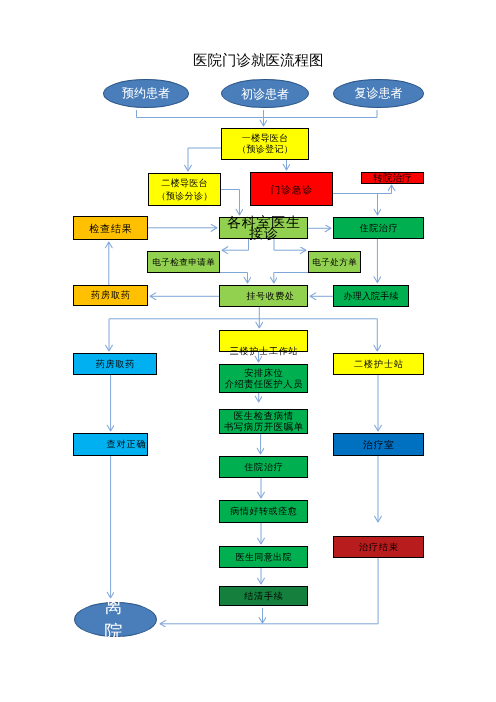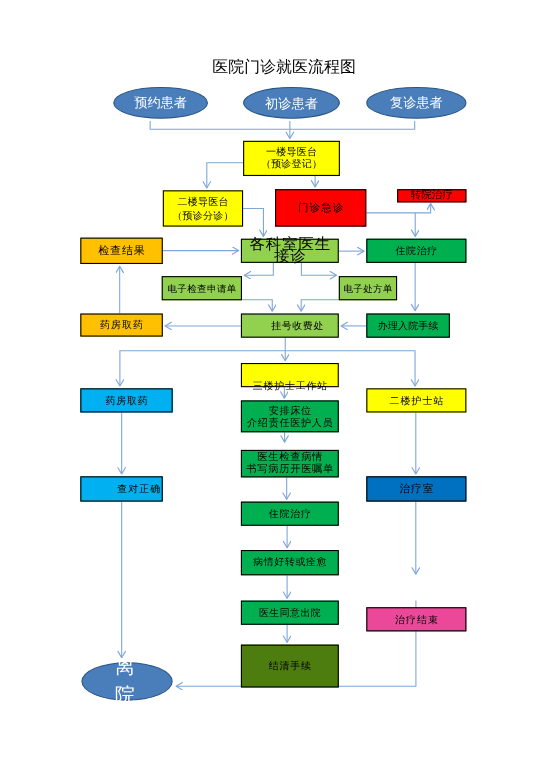--- a/index.html
+++ b/index.html
@@ -118,35 +118,35 @@
       </div>
       <div class="node rect" style="left: 219px; top: 456px; width: 89px; height: 22px; background: rgb(0, 176, 80); color: rgb(0, 0, 0); font-size: 9px; line-height: 11px; letter-spacing: 0.8px;">
         <span style="padding-left: 0.8px; box-sizing: border-box;">住院治疗</span>
       </div>
       <div class="node rect" style="left: 219px; top: 500px; width: 89px; height: 23px; background: rgb(0, 176, 80); color: rgb(0, 0, 0); font-size: 9px; line-height: 11px; letter-spacing: 0.6px;">
         <span style="padding-left: 0.6px; box-sizing: border-box;">病情好转或痊愈</span>
       </div>
       <div class="node rect" style="left: 219px; top: 546px; width: 89px; height: 22px; background: rgb(0, 176, 80); color: rgb(0, 0, 0); font-size: 9px; line-height: 11px; letter-spacing: 0.4px;">
         <span style="padding-left: 0.4px; box-sizing: border-box;">医生同意出院</span>
       </div>
-      <div class="node rect" style="left: 219px; top: 586px; width: 89px; height: 39px; background: #4d7c0f; color: rgb(0, 0, 0); font-size: 9px; line-height: 11px; letter-spacing: 0.8px;">
+      <div class="node rect" style="left: 219px; top: 586px; width: 89px; height: 20px; background: #15803d; color: rgb(0, 0, 0); font-size: 9px; line-height: 11px; letter-spacing: 0.8px;">
         <span style="padding-left: 0.8px; box-sizing: border-box;">结清手续</span>
       </div>
       <div class="node rect" style="left: 73px; top: 353px; width: 84px; height: 22px; background: rgb(0, 176, 240); color: rgb(0, 0, 0); font-size: 9px; line-height: 11px; letter-spacing: 0.8px;">
         <span style="padding-left: 0.8px; box-sizing: border-box;">药房取药</span>
       </div>
       <div class="node rect" style="left: 73px; top: 433px; width: 75px; height: 23px; background: rgb(0, 176, 240); color: rgb(0, 0, 0); font-size: 9px; line-height: 11px; letter-spacing: 1px; padding-left: 31px;">
         <span style="padding-left: 1px; box-sizing: border-box;">查对正确</span>
       </div>
       <div class="node rect" style="left: 333px; top: 353px; width: 91px; height: 22px; background: rgb(255, 255, 0); color: rgb(0, 0, 0); font-size: 9px; line-height: 11px; letter-spacing: 1px;">
         <span style="padding-left: 1px; box-sizing: border-box;">二楼护士站</span>
       </div>
       <div class="node rect" style="left: 333px; top: 433px; width: 91px; height: 23px; background: rgb(0, 112, 192); color: rgb(0, 0, 0); font-size: 9.6px; line-height: 11px; letter-spacing: 1px;">
         <span style="padding-left: 1px; box-sizing: border-box;">治疗室</span>
       </div>
-      <div class="node rect" style="left: 333px; top: 552px; width: 91px; height: 22px; background: #ec4899; color: rgb(0, 0, 0); font-size: 9px; line-height: 11px; letter-spacing: 1px;">
+      <div class="node rect" style="left: 333px; top: 536px; width: 91px; height: 22px; background: #b91c1c; color: rgb(0, 0, 0); font-size: 9px; line-height: 11px; letter-spacing: 1px;">
         <span style="padding-left: 1px; box-sizing: border-box;">治疗结束</span>
       </div>
       <div class="node ell" style="left: 74px; top: 602px; width: 83px; height: 35px; background: rgb(74, 126, 187); color: rgb(255, 255, 255); font-size: 18.4px; line-height: 25.5px; border: 1px solid rgb(42, 84, 134);">
         <span style="width: 20px; margin: 0px auto; position: relative; left: -2px;">离院</span>
       </div>
     </div>
 </div>
 
 </body></html>

